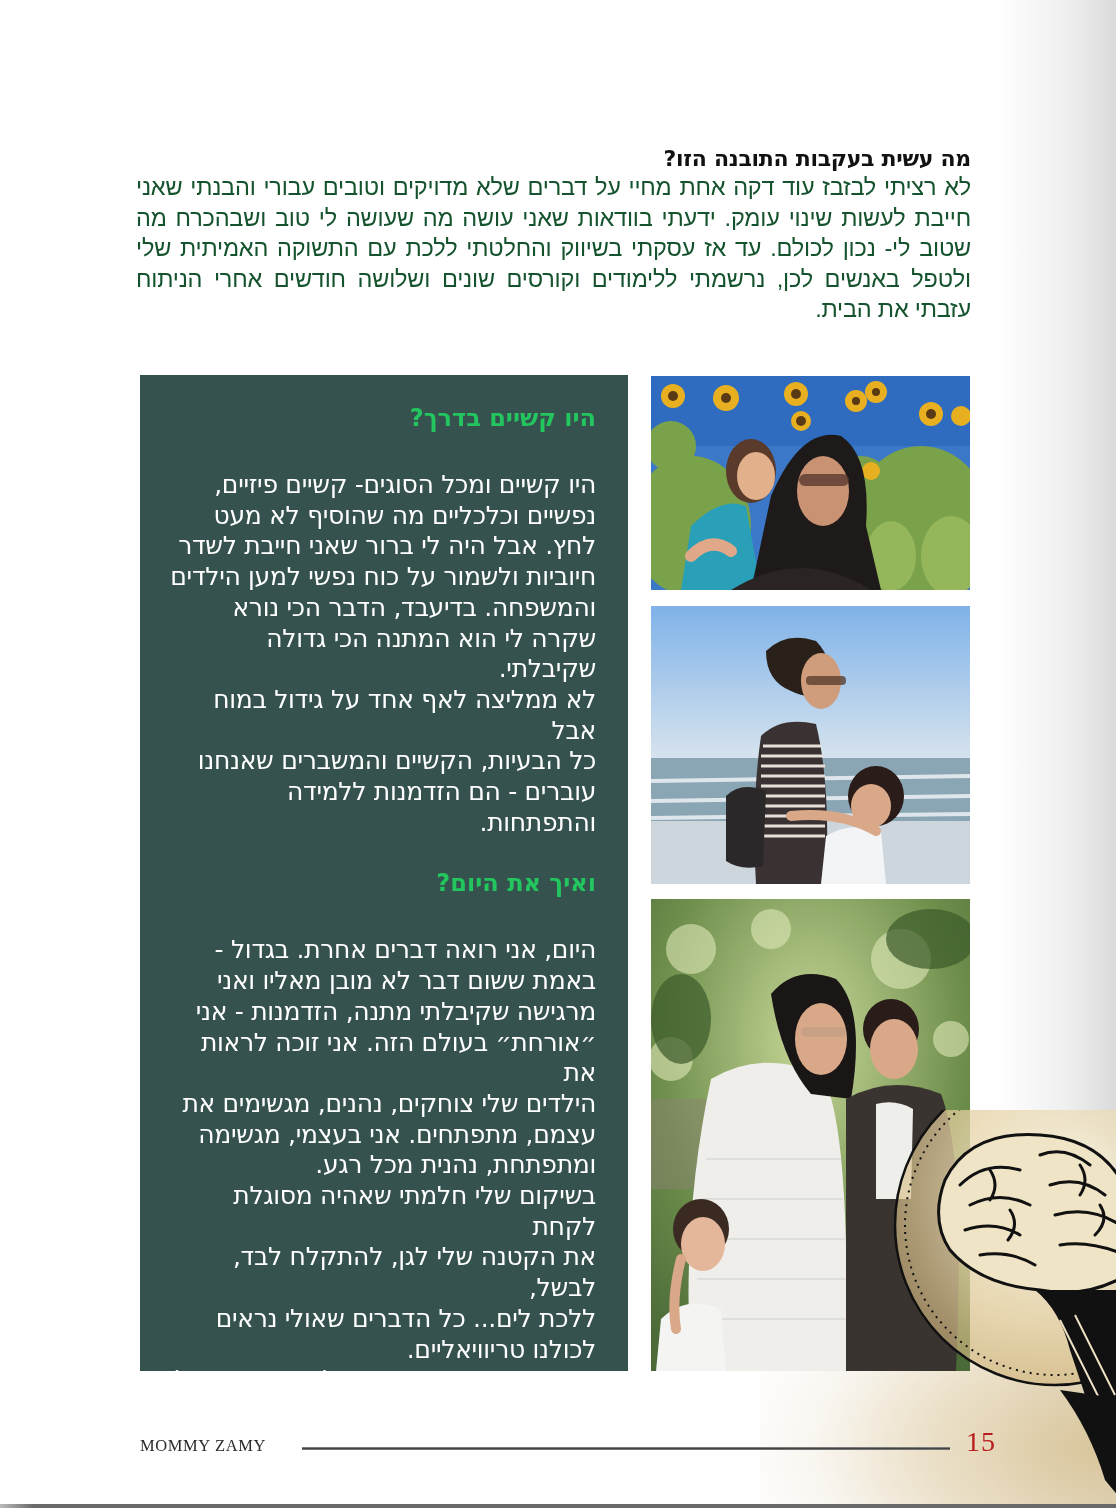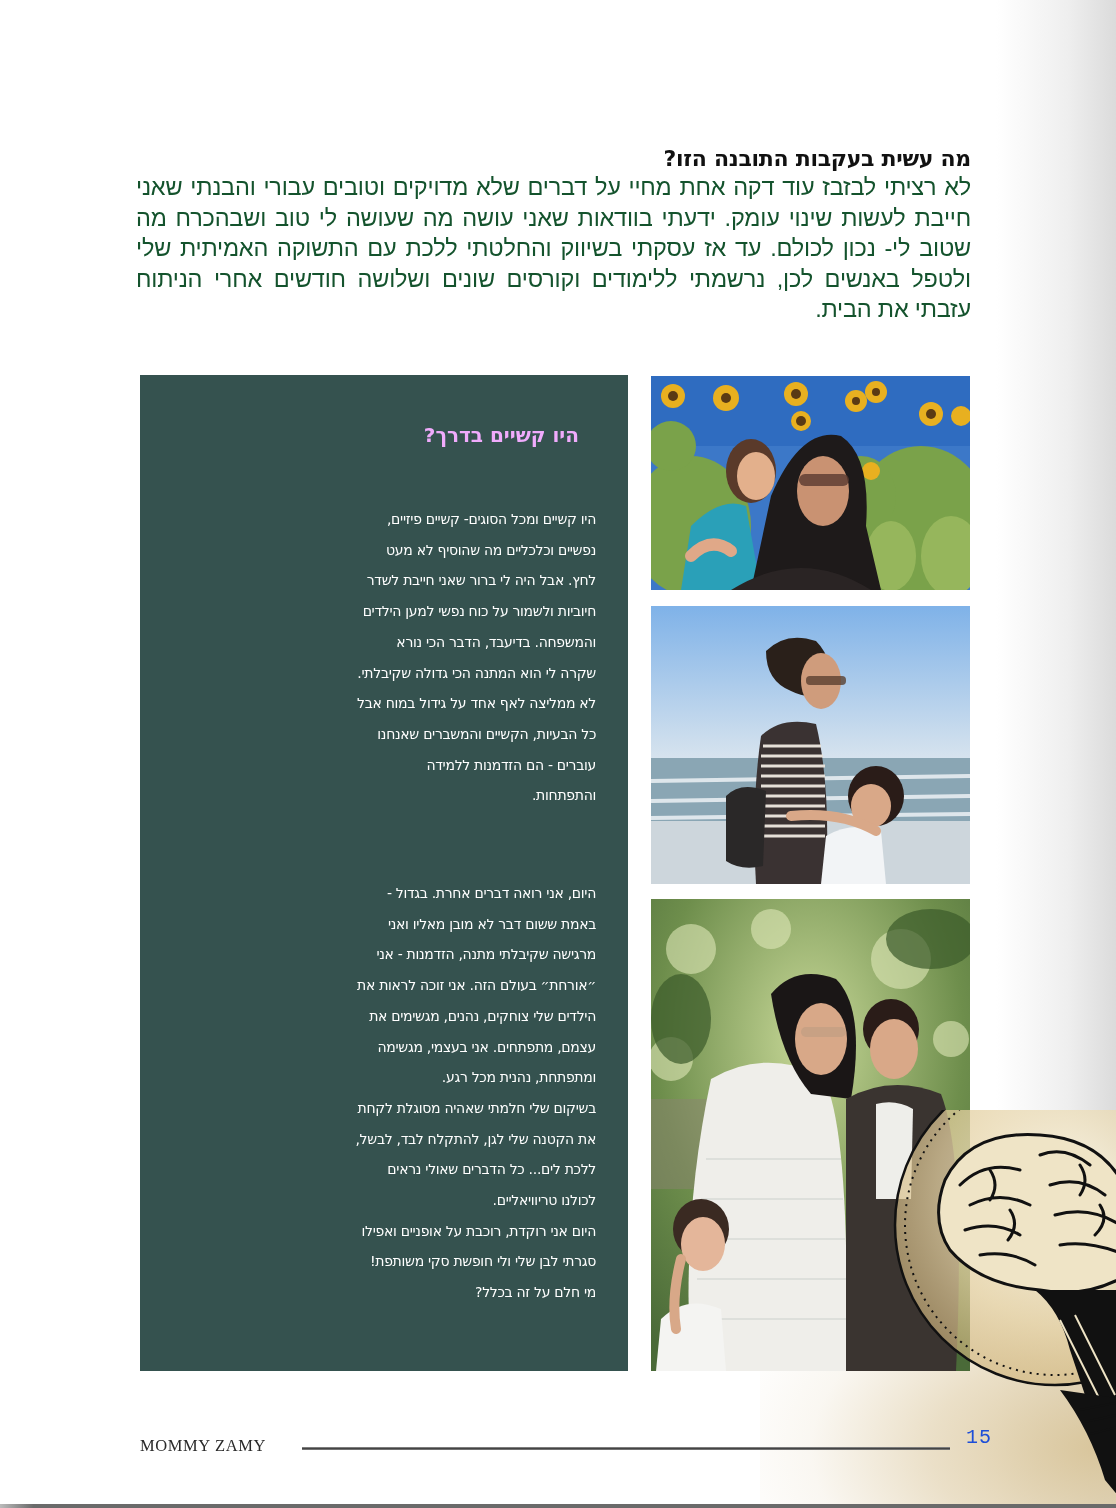--- a/index.html
+++ b/index.html
@@ -34,26 +34,26 @@
       font-family: "Liberation Sans", sans-serif; font-size: 23.5px; line-height: 30.5px;
       color: #14532d; letter-spacing: -0.2px;
     }
     .panel {
       position: absolute; left: 140px; top: 375px; width: 488px; height: 996px;
       background: #35524f;
       box-sizing: border-box; padding: 28px 32px 0 24px;
       direction: rtl; text-align: right; color: #ffffff;
     }
     .panel h2 {
-      margin: 17px; font-family: "DejaVu Sans", sans-serif; font-weight: bold;
-      font-size: 20px; line-height: 30px; color: #f0abfc;
+      margin: 0; font-family: "DejaVu Sans", sans-serif; font-weight: bold;
+      font-size: 24px; line-height: 30px; color: #22c55e;
     }
     .panel p {
       margin: 0; font-family: "DejaVu Sans", sans-serif; font-weight: normal;
-      font-size: 14px; line-height: 30.7px; color: #ffffff; white-space: pre-line;
+      font-size: 25px; line-height: 30.7px; color: #ffffff; white-space: pre-line;
       letter-spacing: -0.3px;
     }
     .panel .gap1 { height: 37px; }
     .panel .gap2 { height: 30px; }
     .panel .gap3 { height: 37px; }
     .photo {
       position: absolute; left: 651px; width: 319px; overflow: hidden;
     }
     .photo svg { display: block; width: 100%; height: 100%; }
     .photo-1 { top: 376px; height: 214px; }
@@ -67,21 +67,21 @@
       font-family: "Liberation Serif", serif; font-size: 16.5px; letter-spacing: 0.6px;
       color: #2a2a2a;
       text-align: right;
     }
     .footer-rule {
       position: absolute; left: 302px; top: 1447px; width: 648px; height: 3px;
       background: linear-gradient(to bottom, #999 0%, #444 50%, #888 100%);
     }
     .page-number {
       position: absolute; left: 966px; top: 1426px;
-      font-family: Liberation Mono, monospace; font-size: 20px; color: #1d4ed8;
+      font-family: Liberation Serif, serif; font-size: 28px; color: #b91c1c;
       letter-spacing: 1px;
     }
   </style>
 </head>
 <body>
 
 <div class="page-shadow"></div>
 <div class="gold-glow"></div>
 
 <div class="intro-title">מה עשית בעקבות התובנה הזו?</div>
@@ -94,20 +94,21 @@
 נפשיים וכלכליים מה שהוסיף לא מעט
 לחץ. אבל היה לי ברור שאני חייבת לשדר
 חיוביות ולשמור על כוח נפשי למען הילדים
 והמשפחה. בדיעבד, הדבר הכי נורא
 שקרה לי הוא המתנה הכי גדולה שקיבלתי.
 לא ממליצה לאף אחד על גידול במוח אבל
 כל הבעיות, הקשיים והמשברים שאנחנו
 עוברים - הם הזדמנות ללמידה
 והתפתחות.</p>
   <div class="gap2"></div>
+  <h2>ואיך את היום?</h2>
   <div class="gap3"></div>
   <p>היום, אני רואה דברים אחרת. בגדול -
 באמת ששום דבר לא מובן מאליו ואני
 מרגישה שקיבלתי מתנה, הזדמנות - אני
 ״אורחת״ בעולם הזה. אני זוכה לראות את
 הילדים שלי צוחקים, נהנים, מגשימים את
 עצמם, מתפתחים. אני בעצמי, מגשימה
 ומתפתחת, נהנית מכל רגע.
 בשיקום שלי חלמתי שאהיה מסוגלת לקחת
 את הקטנה שלי לגן, להתקלח לבד, לבשל,

